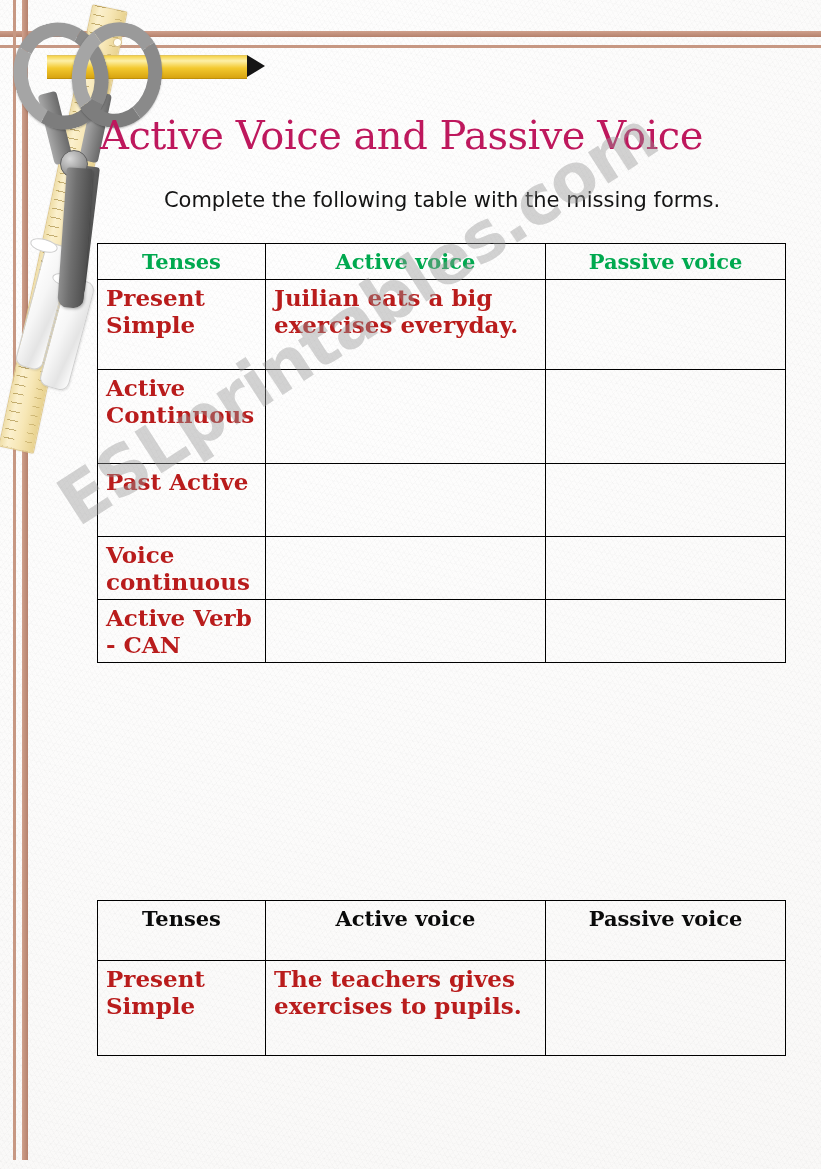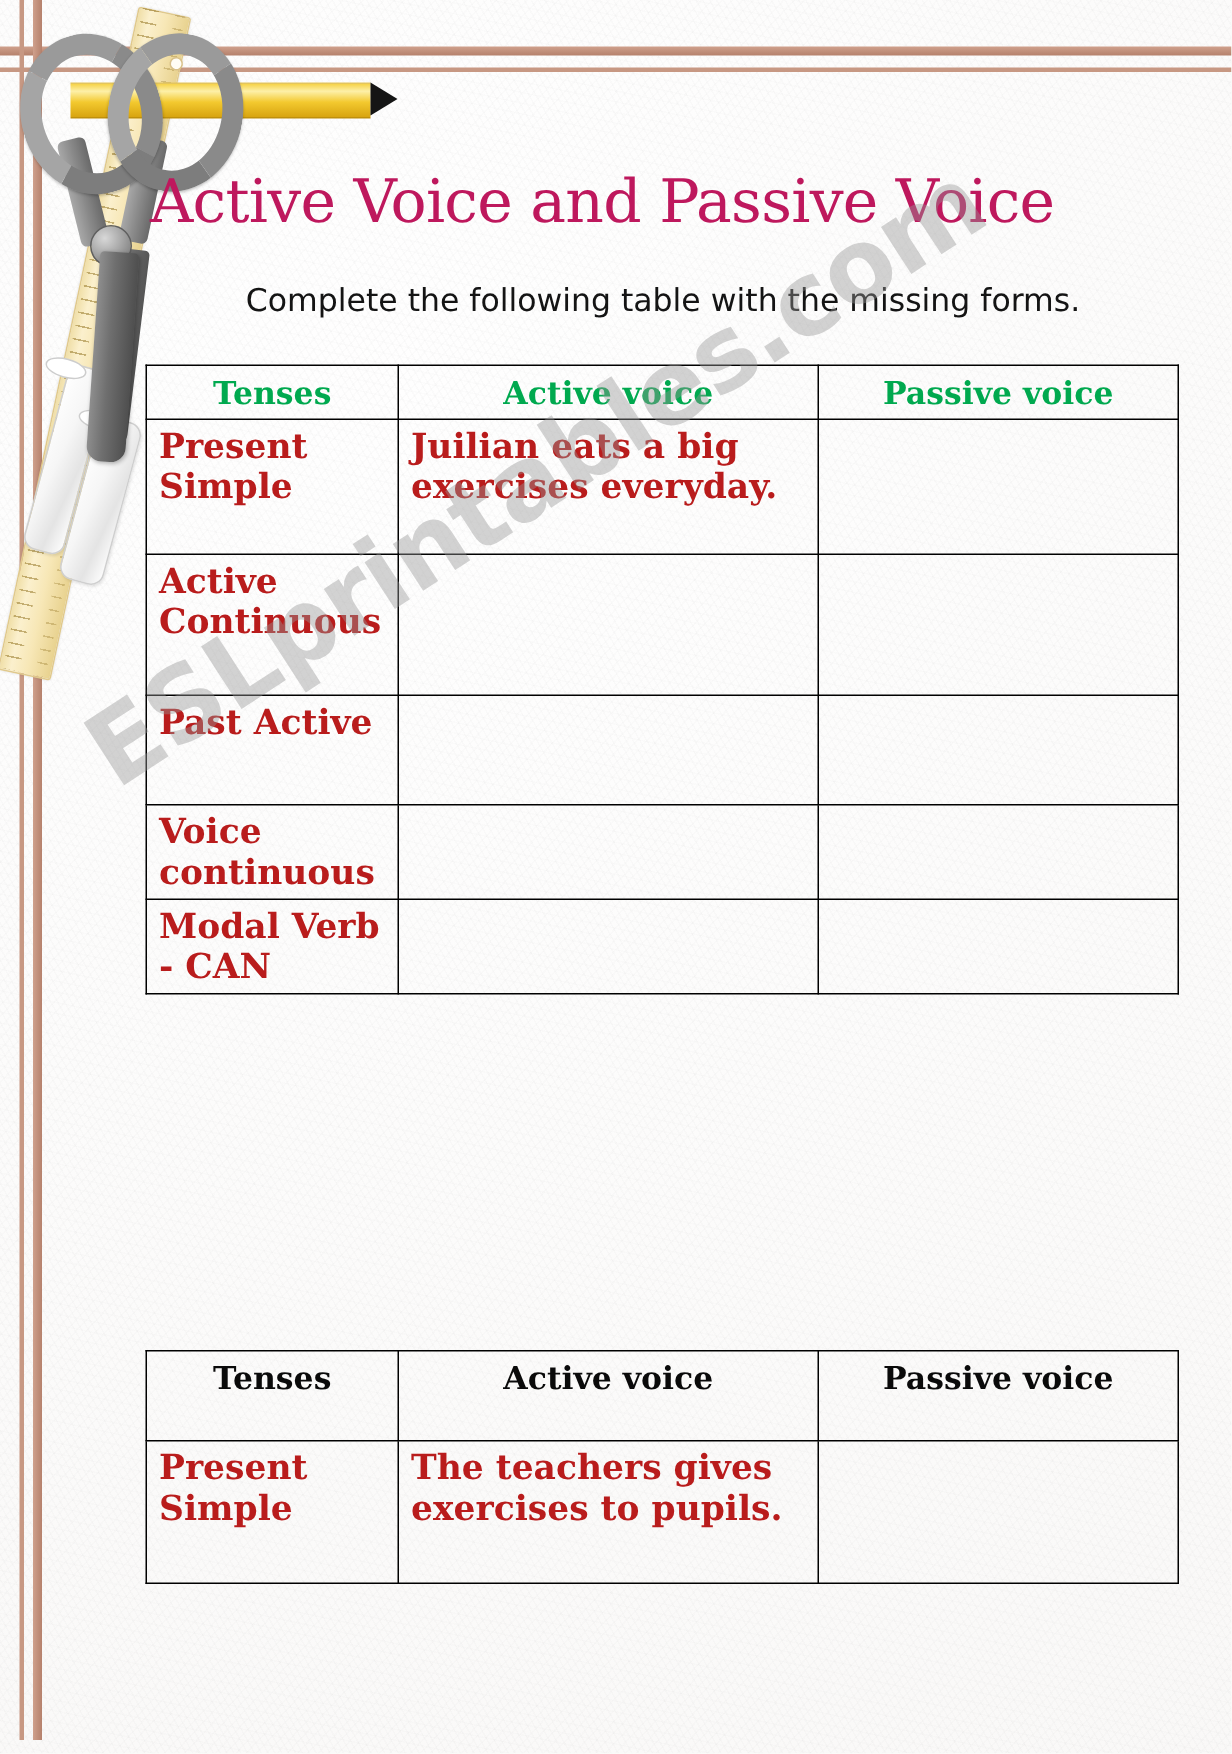--- a/index.html
+++ b/index.html
@@ -276,21 +276,21 @@
         <td>Past Active</td>
         <td></td>
         <td></td>
       </tr>
       <tr style="height:60px">
         <td>Voice continuous</td>
         <td></td>
         <td></td>
       </tr>
       <tr style="height:60px">
-        <td>Modal Verb - CAN</td>
+        <td>Active Verb - CAN</td>
         <td></td>
         <td></td>
       </tr>
     </tbody>
   </table>
 
   <table class="wsheet" id="table-second">
     <colgroup>
       <col class="c-tense">
         <col class="c-active">

